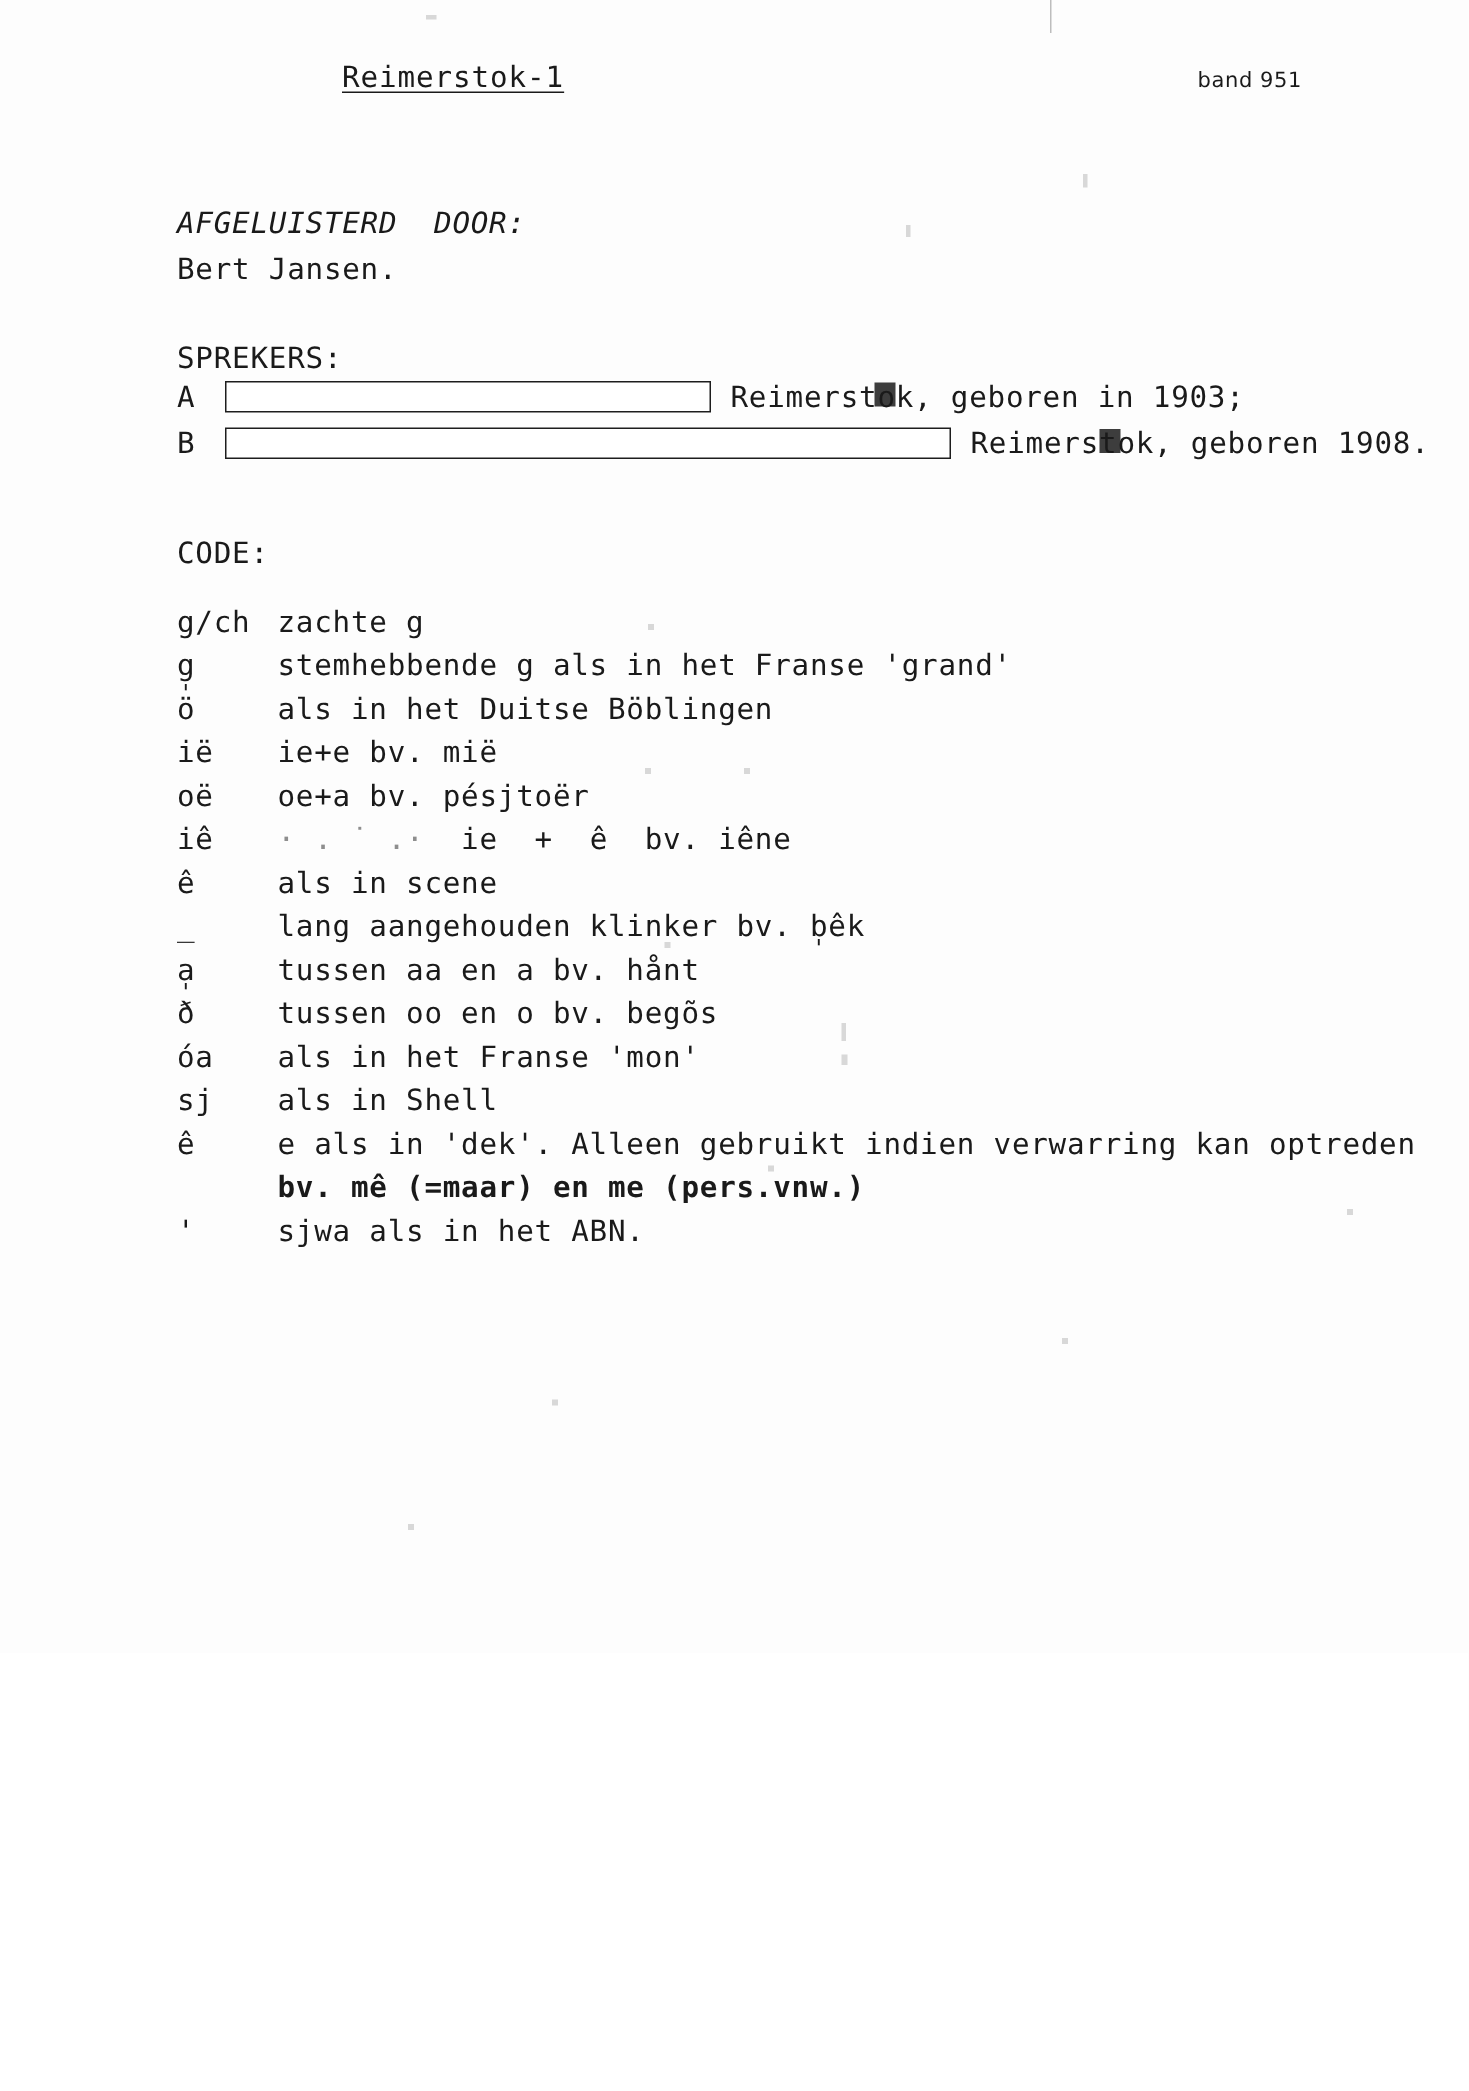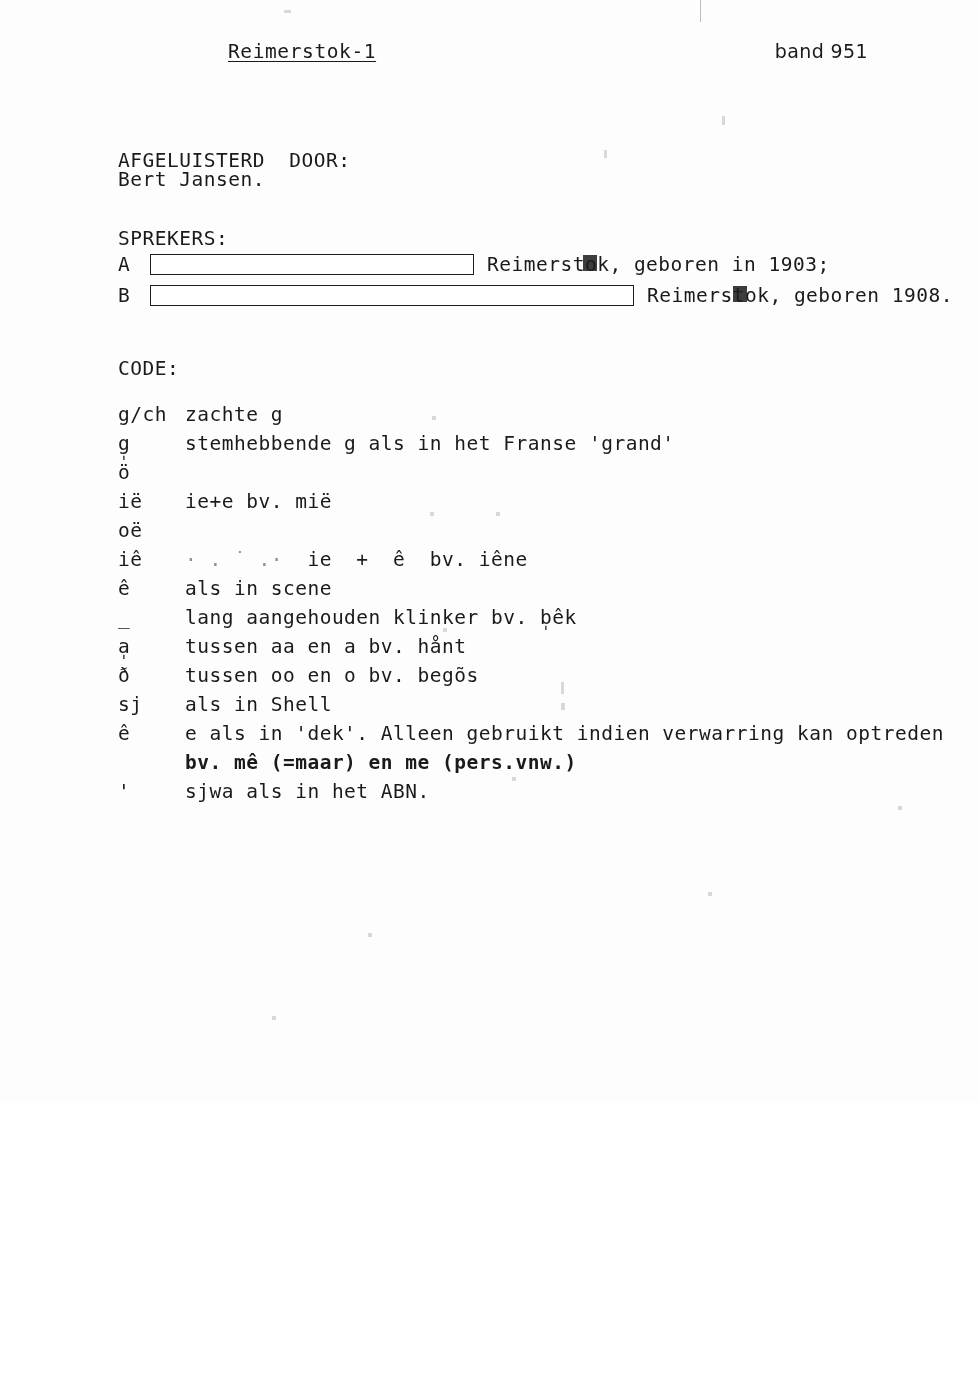--- a/index.html
+++ b/index.html
@@ -48,34 +48,34 @@
     align-items: baseline;
     font-size: 19.5px;
     letter-spacing: .6px;
   }
   .doc-title {
     text-decoration: underline;
     text-underline-offset: 3px;
   }
   .band {
     font-family: "DejaVu Sans", sans-serif;
-    font-size: 19px;
+    font-size: 14px;
     letter-spacing: .4px;
   }
 
   .block {
     position: absolute;
     left: 118px;
     font-size: 19.5px;
     line-height: 29px;
     letter-spacing: .5px;
     white-space: pre;
   }
 
-  #listened-label { top: 146px; }
+  #listened-label { top: 134px; font-style: italic; }
   #listened-name  { top: 165px; text-align: right; }
 
   #speakers-label { top: 224px; }
 
   .speaker-row {
     position: absolute;
     left: 118px;
     display: flex;
     align-items: center;
     font-size: 19.5px;
@@ -198,30 +198,32 @@
         <span class="code-desc">zachte g</span>
       </div>
 
       <div class="code-row">
         <span class="code-sym">g̩</span>
         <span class="code-desc">stemhebbende g als in het Franse 'grand'</span>
       </div>
 
       <div class="code-row">
         <span class="code-sym">ö</span>
+        <span class="code-desc">als in het Duitse Böblingen</span>
       </div>
 
 
       <div class="code-row">
         <span class="code-sym">ië</span>
         <span class="code-desc">ie+e bv. mië</span>
       </div>
 
       <div class="code-row">
         <span class="code-sym">oë</span>
+        <span class="code-desc">oe+a bv. pésjtoër</span>
       </div>
 
       <div class="code-row">
         <span class="code-sym">iê</span>
         <span class="code-desc faint">· . ˙ .·  </span>
         <span class="code-desc">ie  +  ê  bv. iêne</span>
       </div>
 
       <div class="code-row">
         <span class="code-sym">ê</span>
@@ -236,20 +238,24 @@
       <div class="code-row">
         <span class="code-sym">a̩</span>
         <span class="code-desc">tussen aa en a bv. hånt</span>
       </div>
 
       <div class="code-row">
         <span class="code-sym">ð</span>
         <span class="code-desc">tussen oo en o bv. begõs</span>
       </div>
 
+      <div class="code-row">
+        <span class="code-sym">óa</span>
+        <span class="code-desc">als in het Franse 'mon'</span>
+      </div>
 
       <div class="code-row">
         <span class="code-sym">sj</span>
         <span class="code-desc">als in Shell</span>
       </div>
 
 
       <div class="code-row">
         <span class="code-sym">ê</span>
         <span class="code-desc">e als in 'dek'. Alleen gebruikt indien verwarring kan optreden</span>

